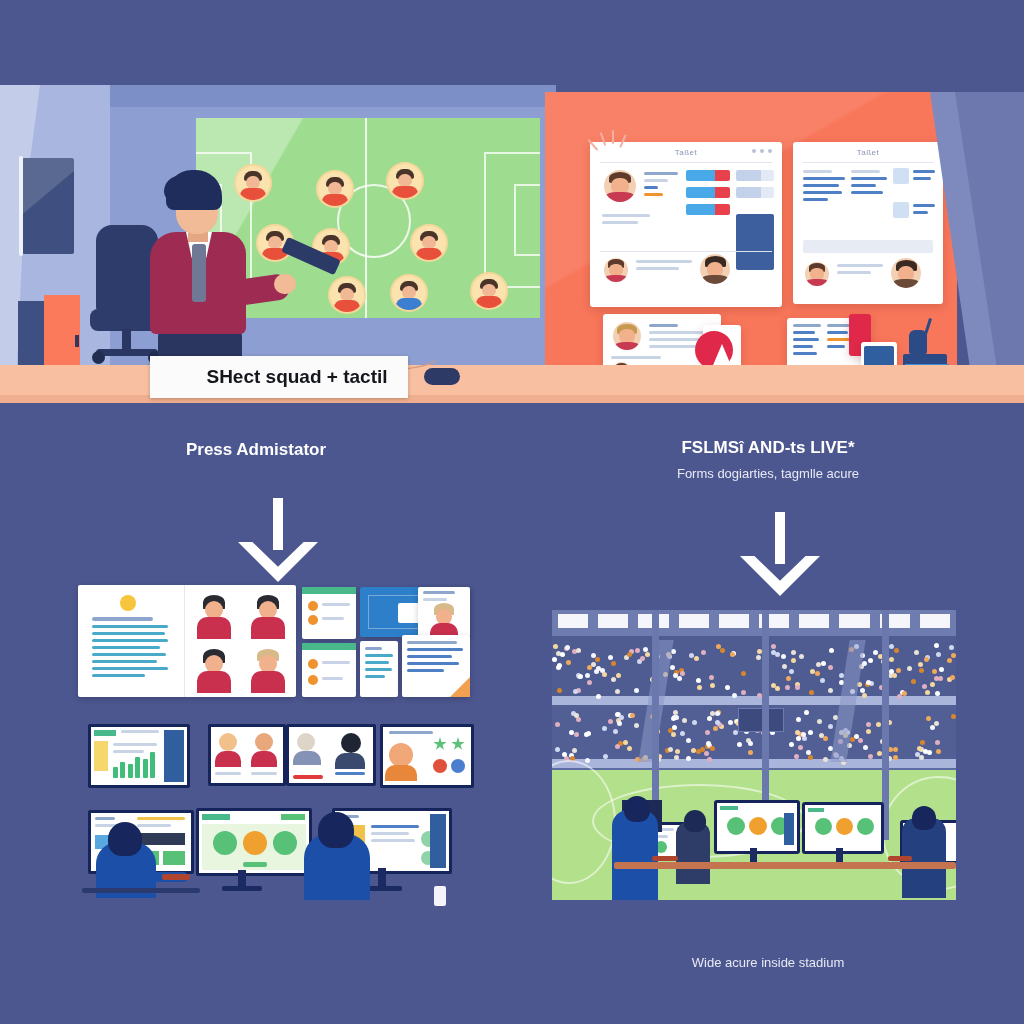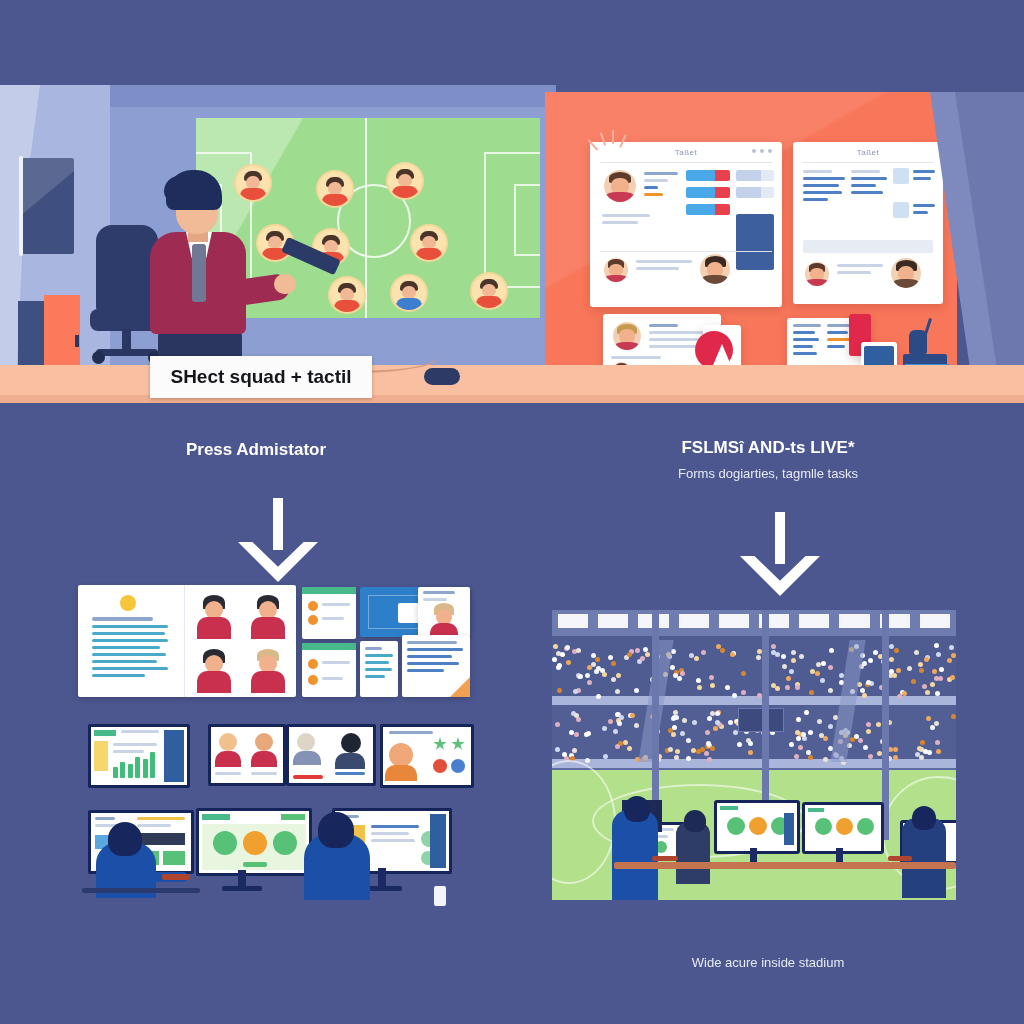--- a/index.html
+++ b/index.html
@@ -92,21 +92,21 @@
   .chip.g .a{background:#c3d2ea;} .chip.g .b{background:#e3eaf5;}
   .stamp{position:absolute;width:54px;height:54px;border-radius:50%;background:#e0284a;}
   .stamp:after{content:"";position:absolute;left:16px;top:13px;width:0;height:0;
     border-left:11px solid transparent;border-right:11px solid transparent;border-bottom:26px solid #fff;}
   .spark{position:absolute;left:590px;top:88px;width:46px;height:34px;}
   .spark i{position:absolute;width:2px;height:14px;background:#f2b1a0;display:block;border-radius:2px;}
   .phone-card{position:absolute;background:#fff;border-radius:3px;box-shadow:0 3px 8px rgba(120,40,30,.2);}
   .tray{position:absolute;background:#2b4a86;border-radius:2px;}
 
   .caption{position:absolute;background:#fbfbfb;color:#14161c;font-weight:bold;
-    display:flex;align-items:center;justify-content:center;box-shadow:0 1px 4px rgba(0,0,0,.22);}
+    display:flex;align-items:center;justify-content:center;box-shadow:0 1px 4px rgba(0,0,0,.22);padding-left:36px;}
 
   
   .col-head{position:absolute;color:#ffffff;font-weight:bold;text-align:center;width:100%;}
   .col-sub{position:absolute;color:#e7e9f4;text-align:center;width:100%;font-size:13px;}
   .arrow{position:absolute;width:80px;height:84px;}
   .arrow .stem{position:absolute;left:35px;top:0;width:10px;height:52px;background:#fff;}
   .arrow .head{position:absolute;left:0;top:44px;width:80px;height:40px;background:#fff;
     clip-path:polygon(0 0,18% 0,50% 62%,82% 0,100% 0,50% 100%);}
 
   
@@ -428,21 +428,21 @@
   <div style="position:absolute;left:0;top:400px;width:512px;">
     <div class="col-head" style="top:40px;font-size:17px;">Press Admistator</div>
     <div class="arrow" style="left:238px;top:98px;">
       <div class="stem"></div>
         <div class="head"></div>
     </div>
   </div>
 
   <div style="position:absolute;left:512px;top:400px;width:512px;">
     <div class="col-head" style="top:38px;font-size:17px;">FSLMSî AND-ts LIVE*</div>
-    <div class="col-sub" style="top:66px;">Forms dogiarties, tagmlle tasks</div>
+    <div class="col-sub" style="top:66px;">Forms dogiarties, tagmlle acure</div>
     <div class="arrow" style="left:228px;top:112px;">
       <div class="stem"></div>
         <div class="head"></div>
     </div>
   </div>
 
   <div class="collage">
     <div class="cg" style="left:0;top:0;width:218px;height:112px;">
       <div class="sun" style="left:42px;top:10px;"></div>
       <div style="position:absolute;left:14px;top:32px;width:76px;">

